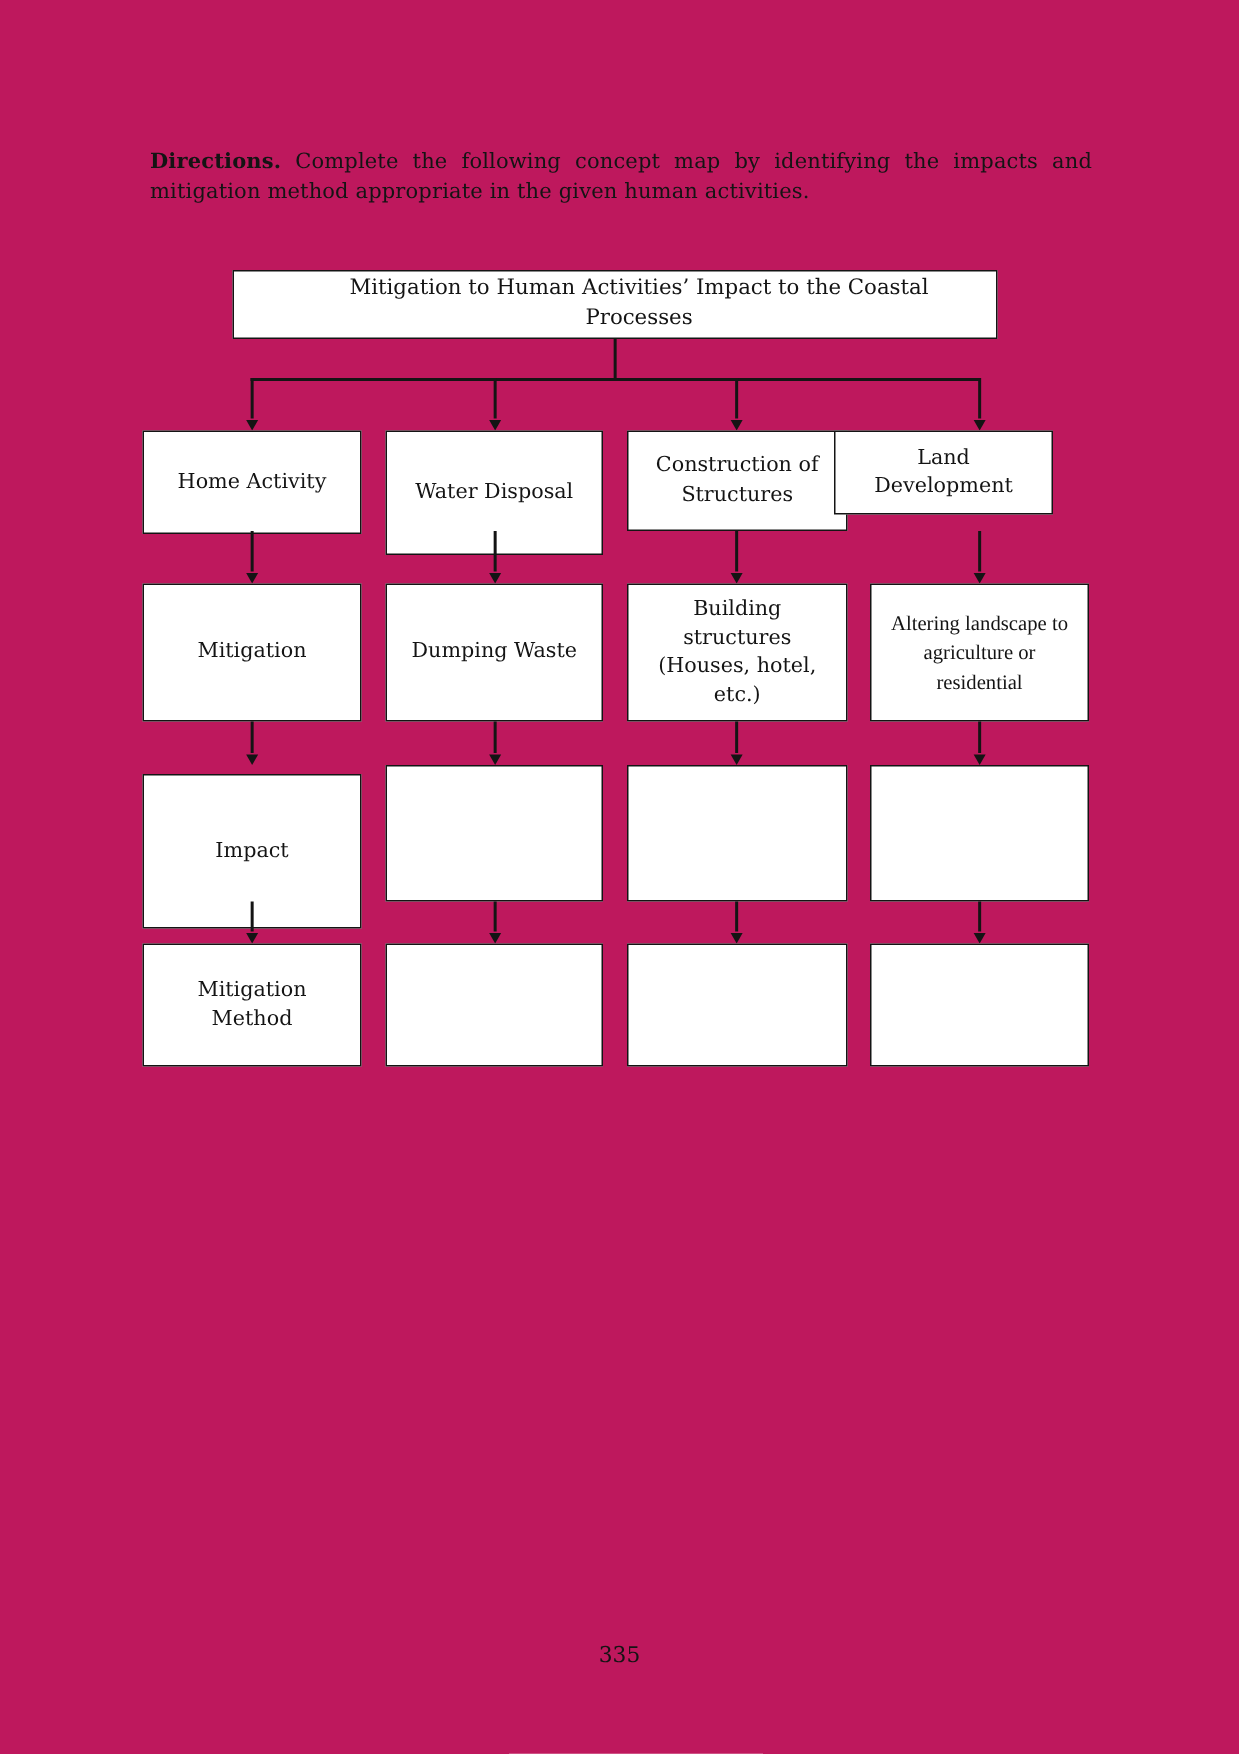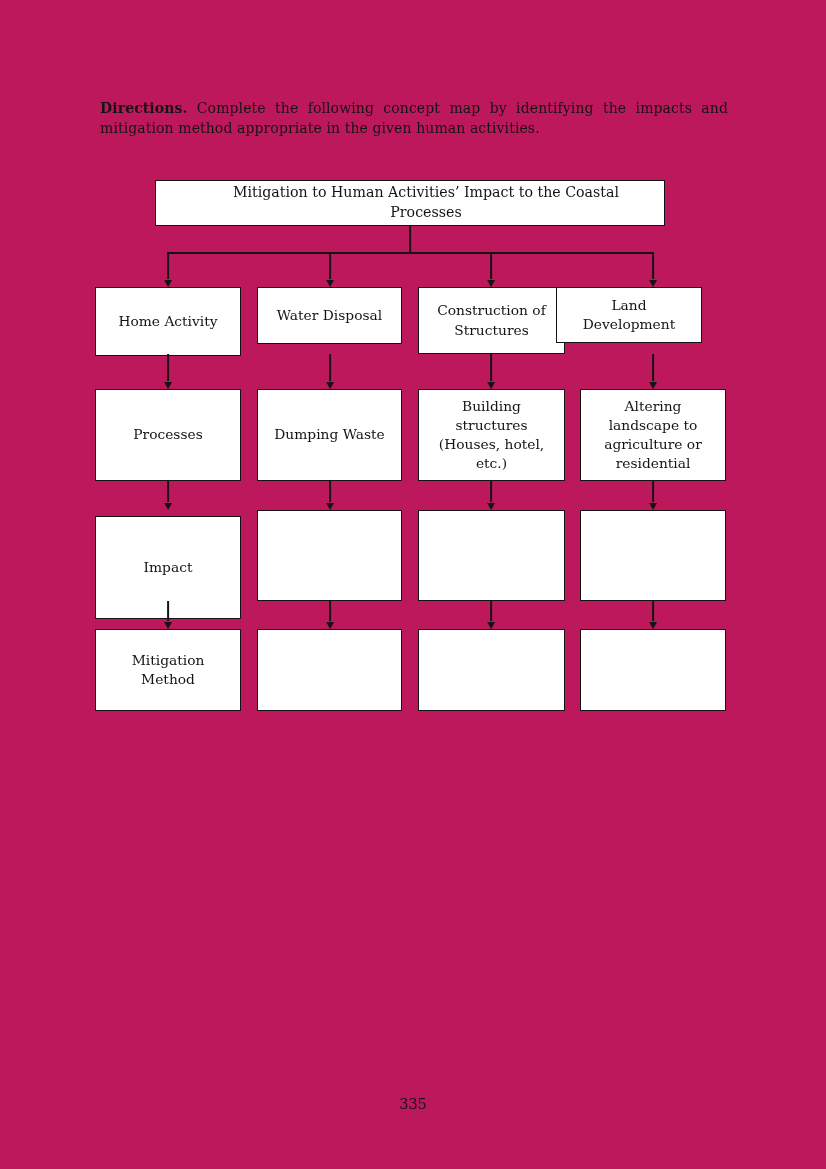--- a/index.html
+++ b/index.html
@@ -29,21 +29,21 @@
     box-sizing: border-box;
     border: 1.7px solid #141414;
     background: #ffffff;
     display: flex; align-items: center; justify-content: center;
     text-align: center;
     font-size: 13.8px; line-height: 1.38;
     padding: 4px 8px;
   }
   .root-box { font-size: 14.2px; padding-left: 40px; }
   .pad-md { padding: 4px 16px; }
-  .pad-lg { padding: 4px 10px; }
+  .pad-lg { padding: 4px 10px; font-family: Liberation Serif, serif; }
   .line-v, .arrow {
     position: absolute;
     width: 1.8px;
     background: #141414;
     transform: translateX(-50%);
   }
   .line-h {
     position: absolute;
     height: 1.8px;
     background: #141414;
@@ -85,30 +85,30 @@
 
   <div class="line-v" style="left:410px; top:226px; height:28px"></div>
   <div class="line-h" style="left:167px; top:252px; width:487px"></div>
 
   <div class="arrow" style="left:168px; top:252px; height:27px"></div>
   <div class="arrow" style="left:330px; top:252px; height:27px"></div>
   <div class="arrow" style="left:491px; top:252px; height:27px"></div>
   <div class="arrow" style="left:653px; top:252px; height:27px"></div>
 
   <div class="box" style="left:95px;  top:287px; width:146px; height:69px">Home Activity</div>
-  <div class="box" style="left:257px; top:287px; width:145px; height:57px">Water Disposal</div>
+  <div class="box" style="left:257px; top:287px; width:145px; height:83px">Water Disposal</div>
   <div class="box" style="left:418px; top:287px; width:147px; height:67px">Construction of Structures</div>
   <div class="box pad-md" style="left:556px; top:287px; width:146px; height:56px">Land Development</div>
 
   <div class="arrow" style="left:168px; top:354px; height:27px"></div>
   <div class="arrow" style="left:330px; top:354px; height:27px"></div>
   <div class="arrow" style="left:491px; top:354px; height:27px"></div>
   <div class="arrow" style="left:653px; top:354px; height:27px"></div>
 
-  <div class="box" style="left:95px;  top:389px; width:146px; height:92px">Processes</div>
+  <div class="box" style="left:95px;  top:389px; width:146px; height:92px">Mitigation</div>
   <div class="box" style="left:257px; top:389px; width:145px; height:92px">Dumping Waste</div>
   <div class="box" style="left:418px; top:389px; width:147px; height:92px">Building structures (Houses, hotel, etc.)</div>
   <div class="box pad-lg" style="left:580px; top:389px; width:146px; height:92px">Altering landscape to agriculture or residential</div>
 
   <div class="arrow" style="left:168px; top:481px; height:21px"></div>
   <div class="arrow" style="left:330px; top:481px; height:21px"></div>
   <div class="arrow" style="left:491px; top:481px; height:21px"></div>
   <div class="arrow" style="left:653px; top:481px; height:21px"></div>
 
   <div class="box" style="left:95px;  top:516px; width:146px; height:103px">Impact</div>

